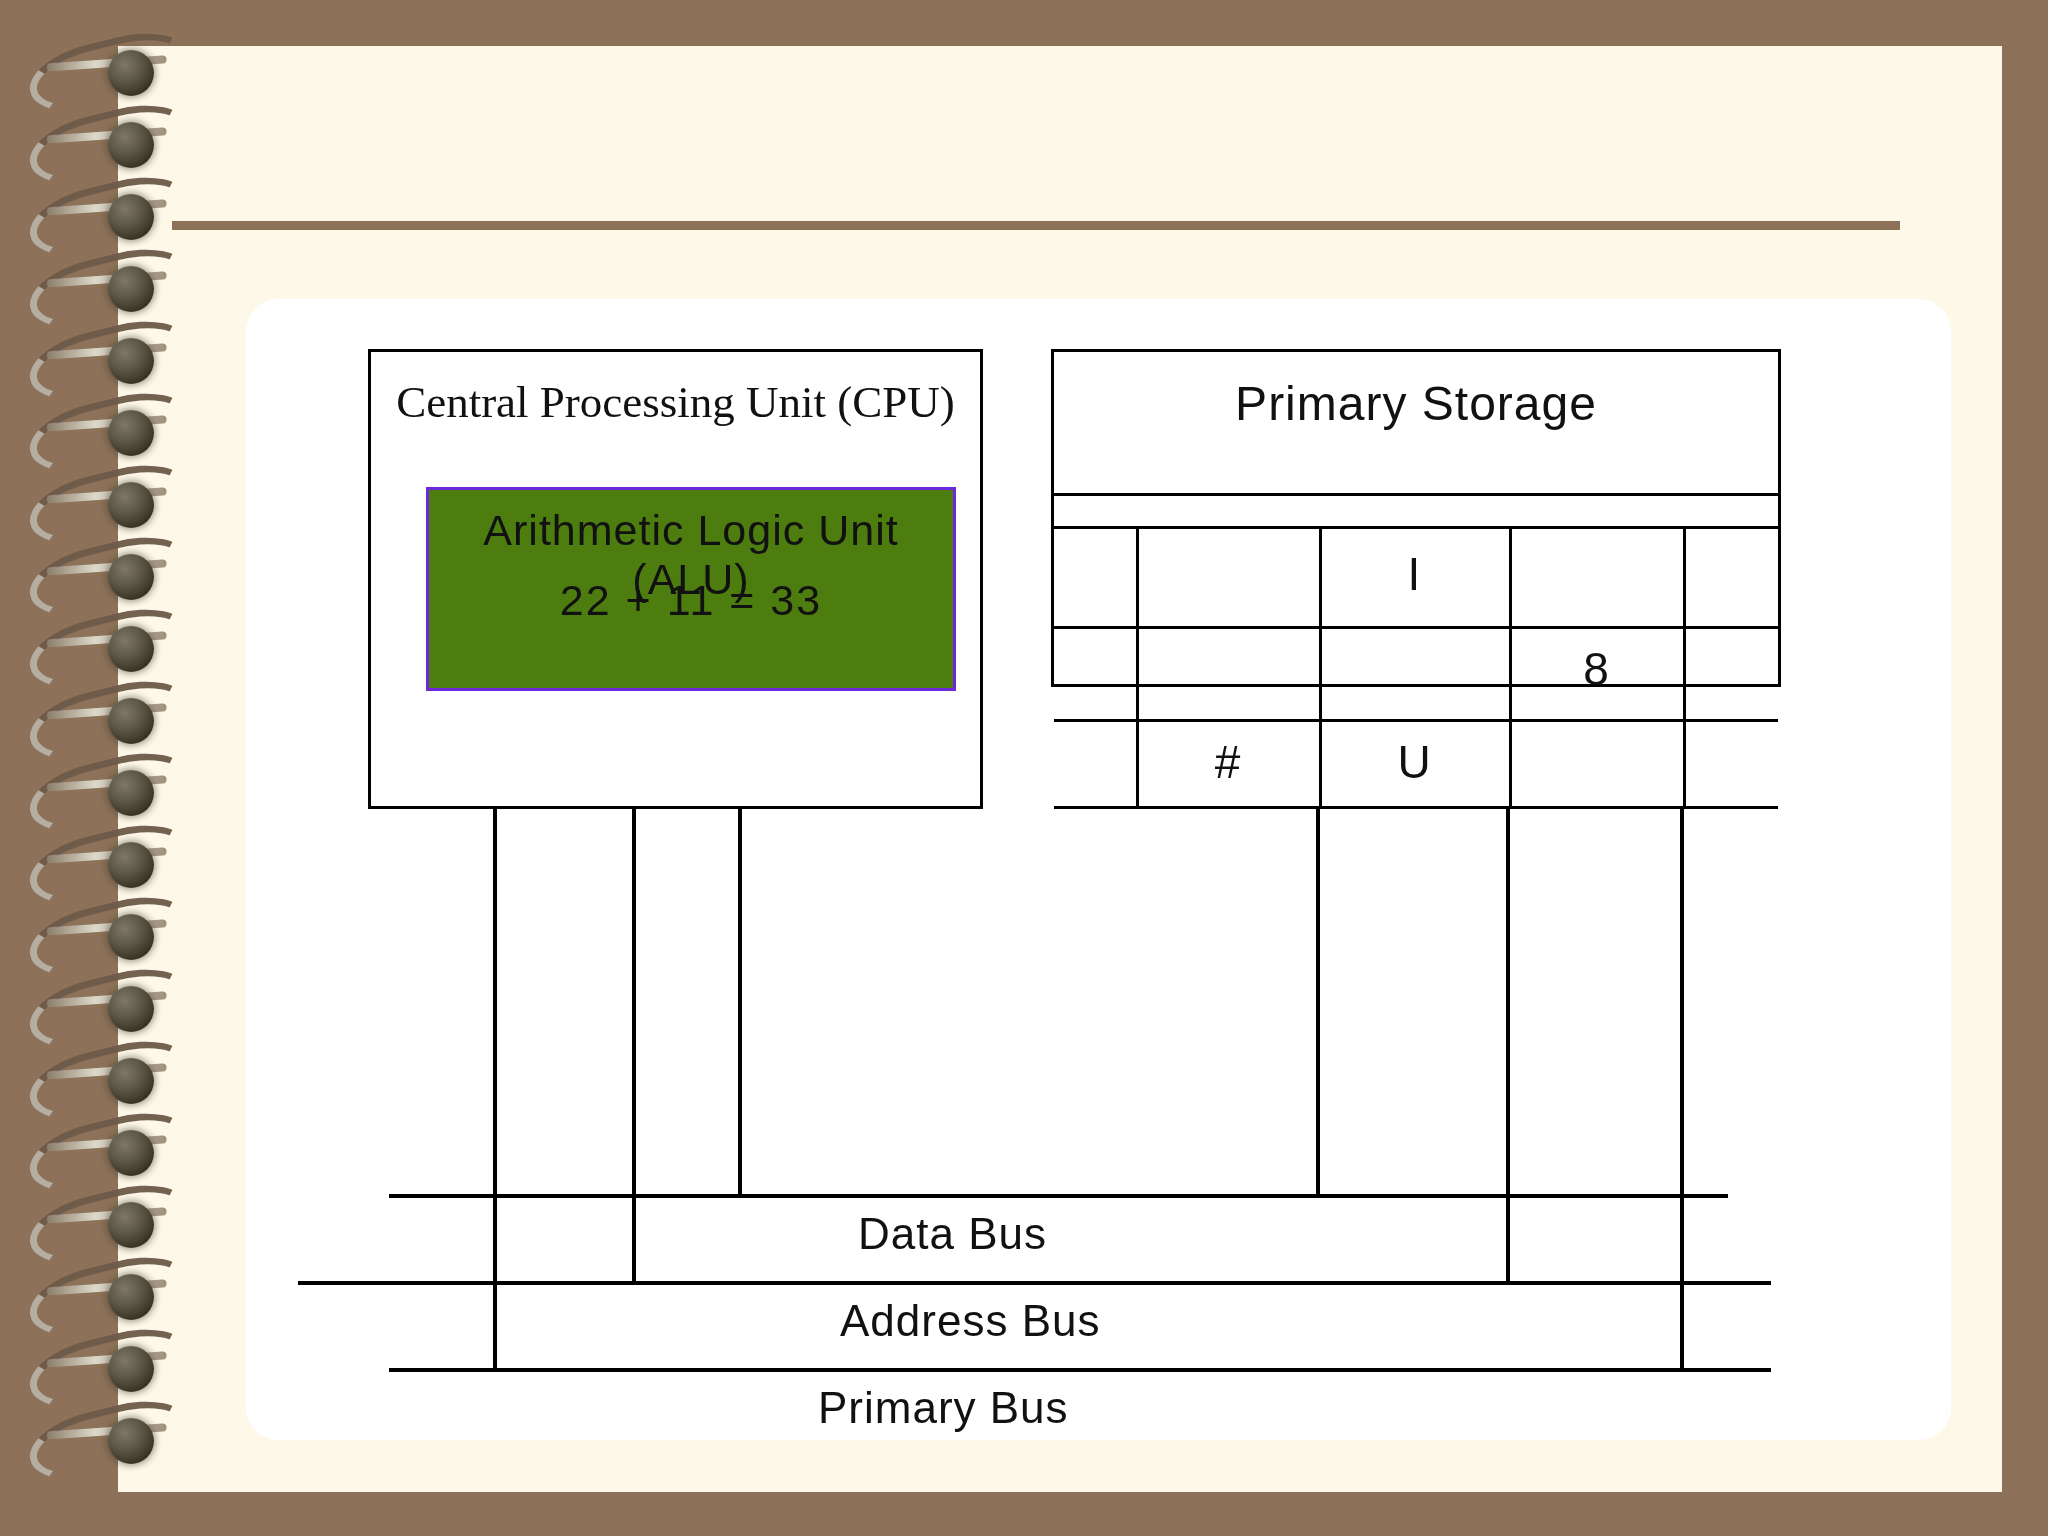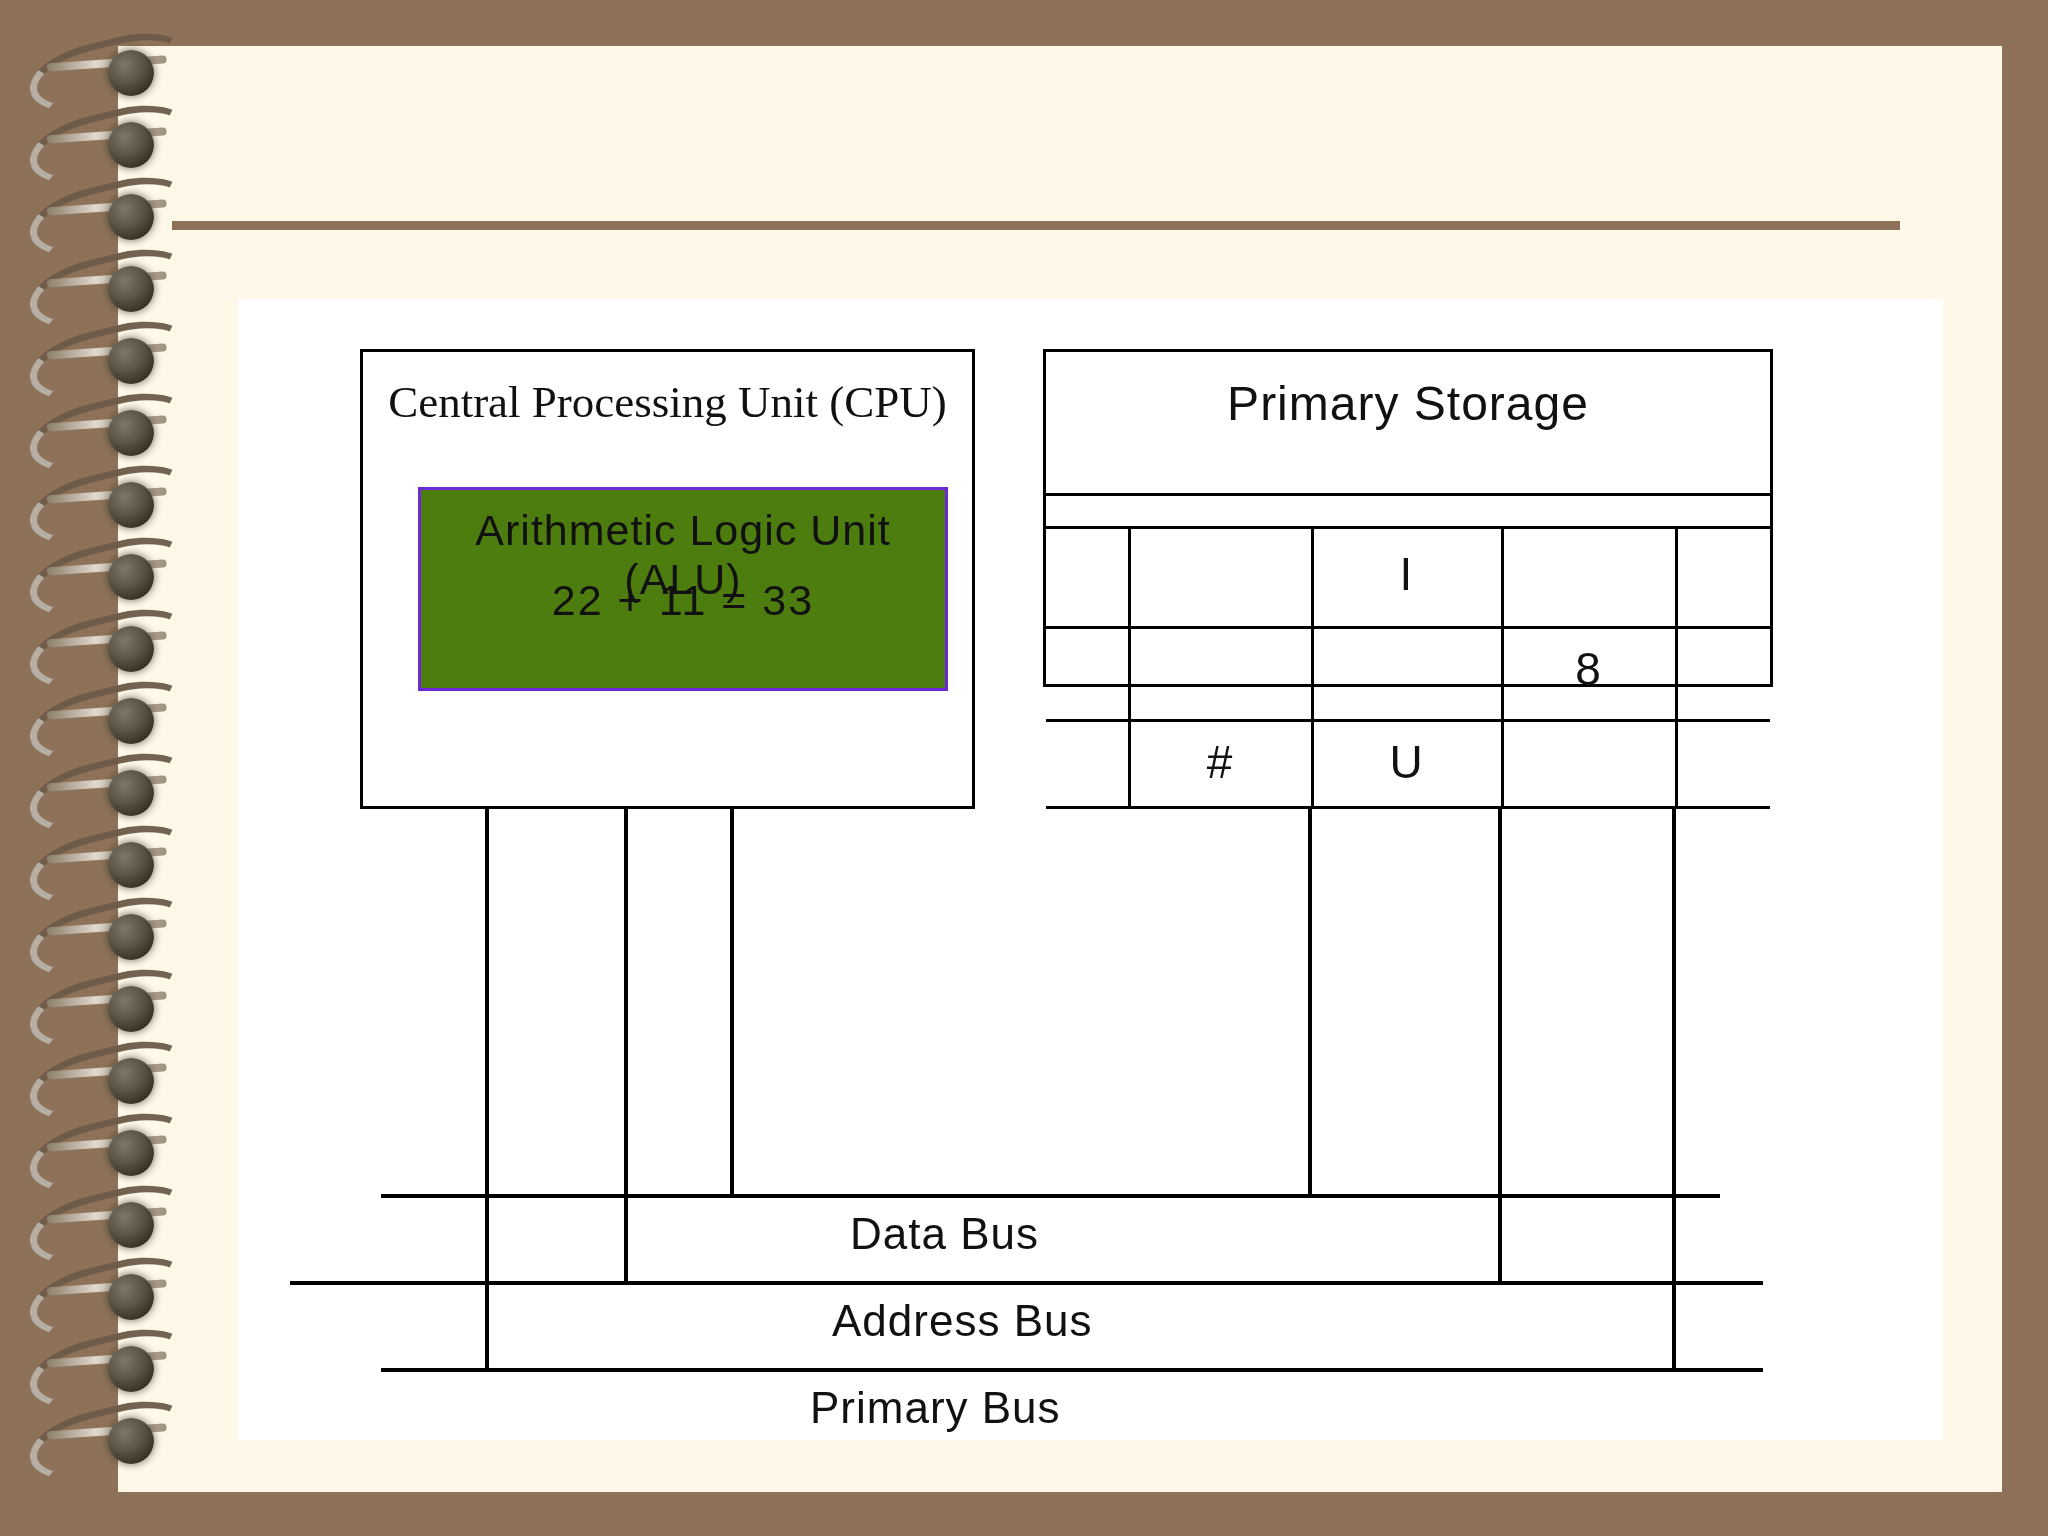--- a/index.html
+++ b/index.html
@@ -40,22 +40,23 @@
     font-family:"Liberation Serif", serif;
     font-size:103px;line-height:140px;color:#9c6b3e;
     letter-spacing:1px;white-space:nowrap;
     text-shadow:2px 2px 0 rgba(140,95,55,.22);
   }
   #title-rule{
     position:absolute;left:54px;top:175px;width:1728px;height:9px;background:#8d7259;
   }
   
   #canvas{
-    position:absolute;left:120px;top:253px;width:1705px;height:1141px;
+    position:absolute;left:128px;top:253px;width:1705px;height:1141px;
     background:#ffffff;
+    border-radius:32px;
   }
   
   #cpu-box{
     position:absolute;left:122px;top:50px;width:615px;height:460px;
     border:3px solid #000;box-sizing:border-box;background:#fff;
   }
   #cpu-title{
     position:absolute;left:0;top:24px;width:100%;text-align:center;
     font-family:"Liberation Serif", serif;font-size:45px;color:#111;
   }

